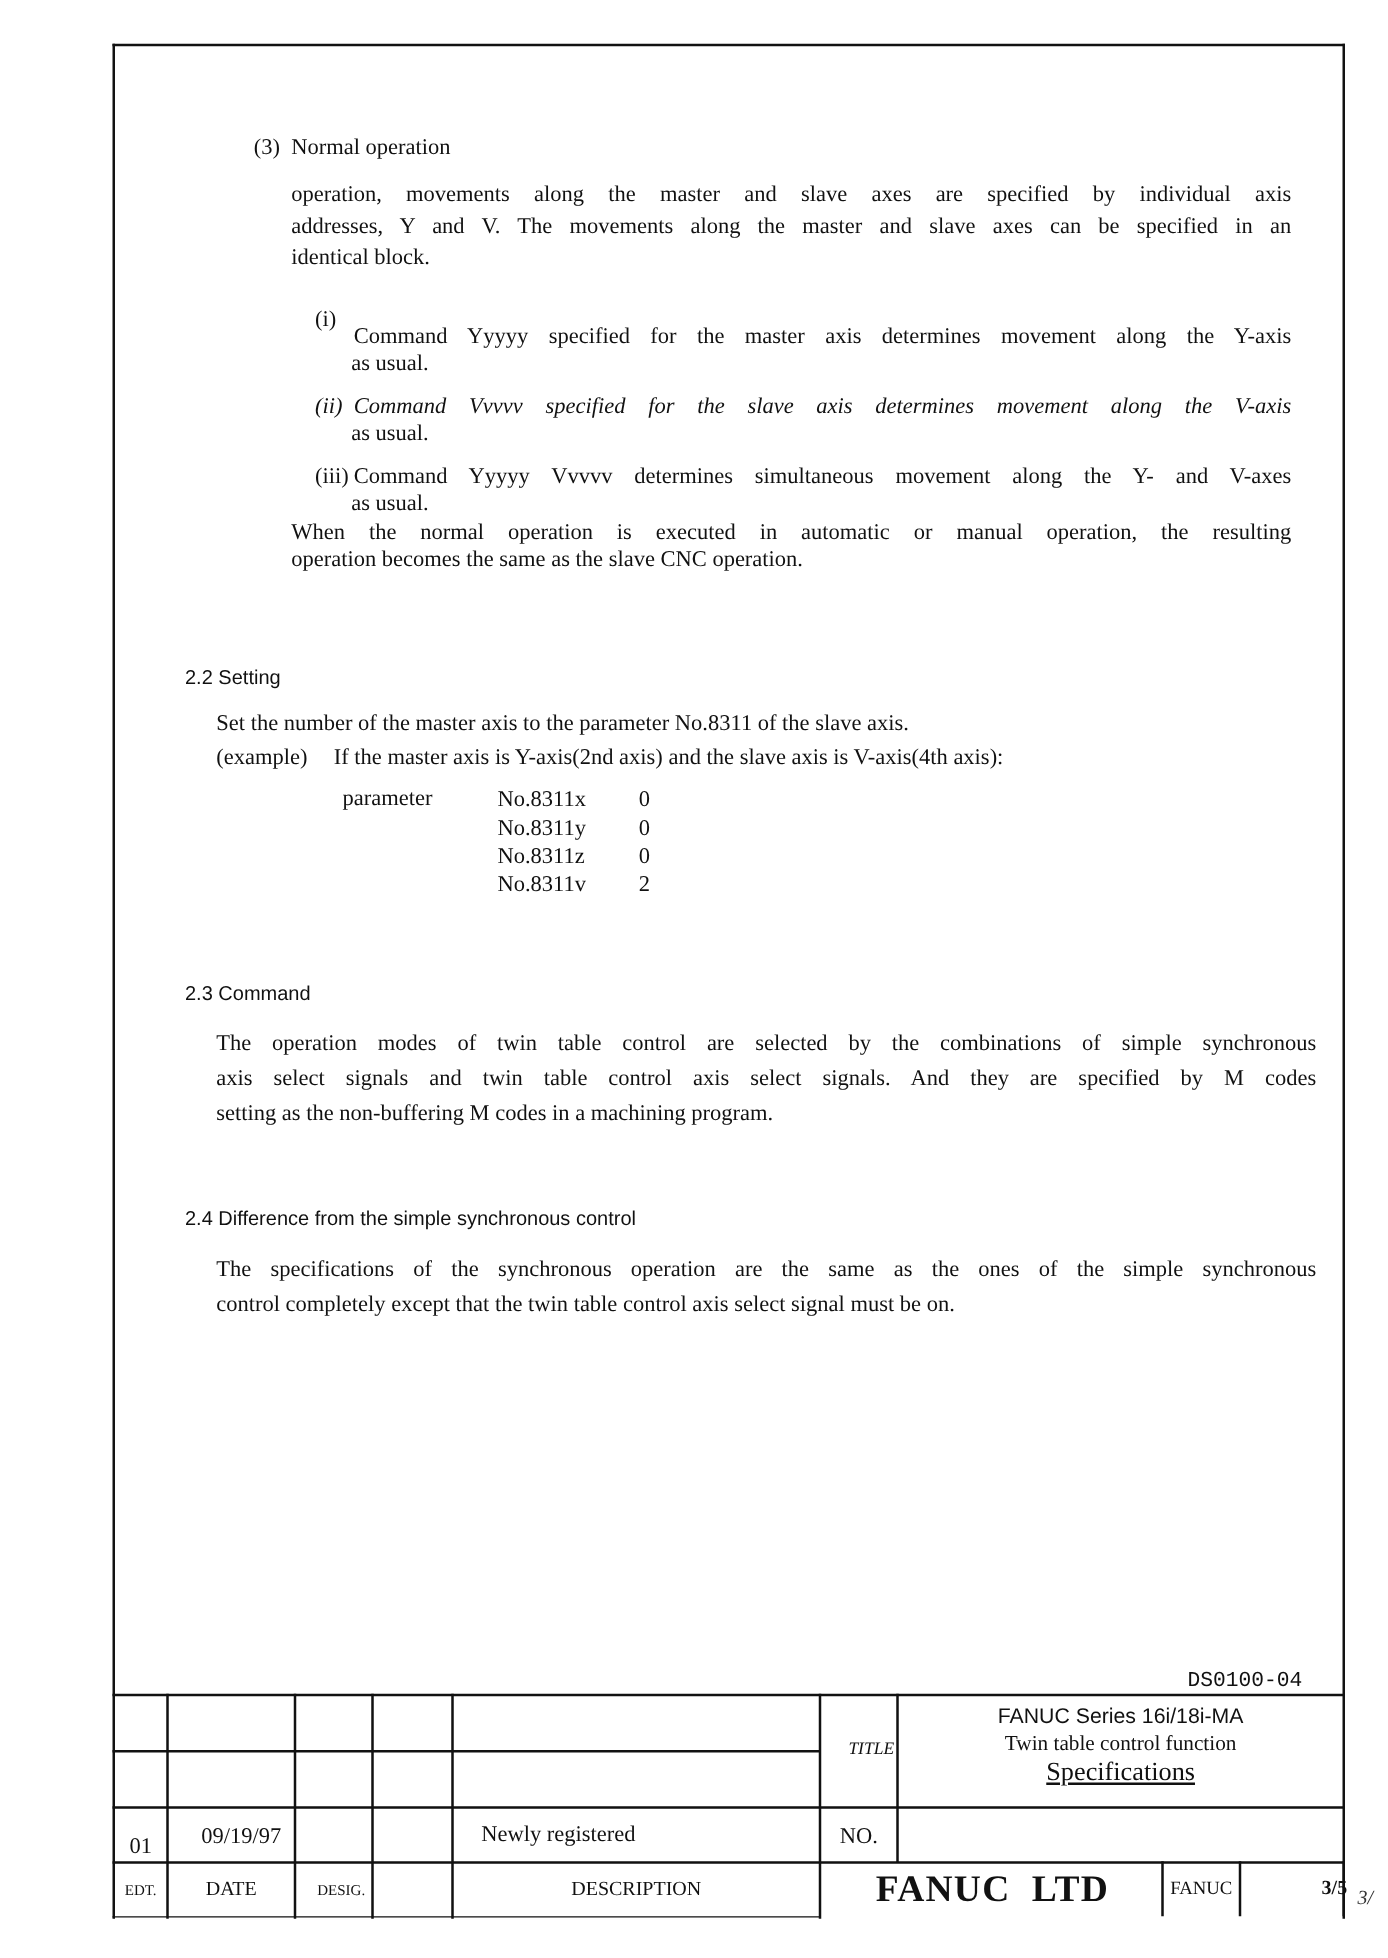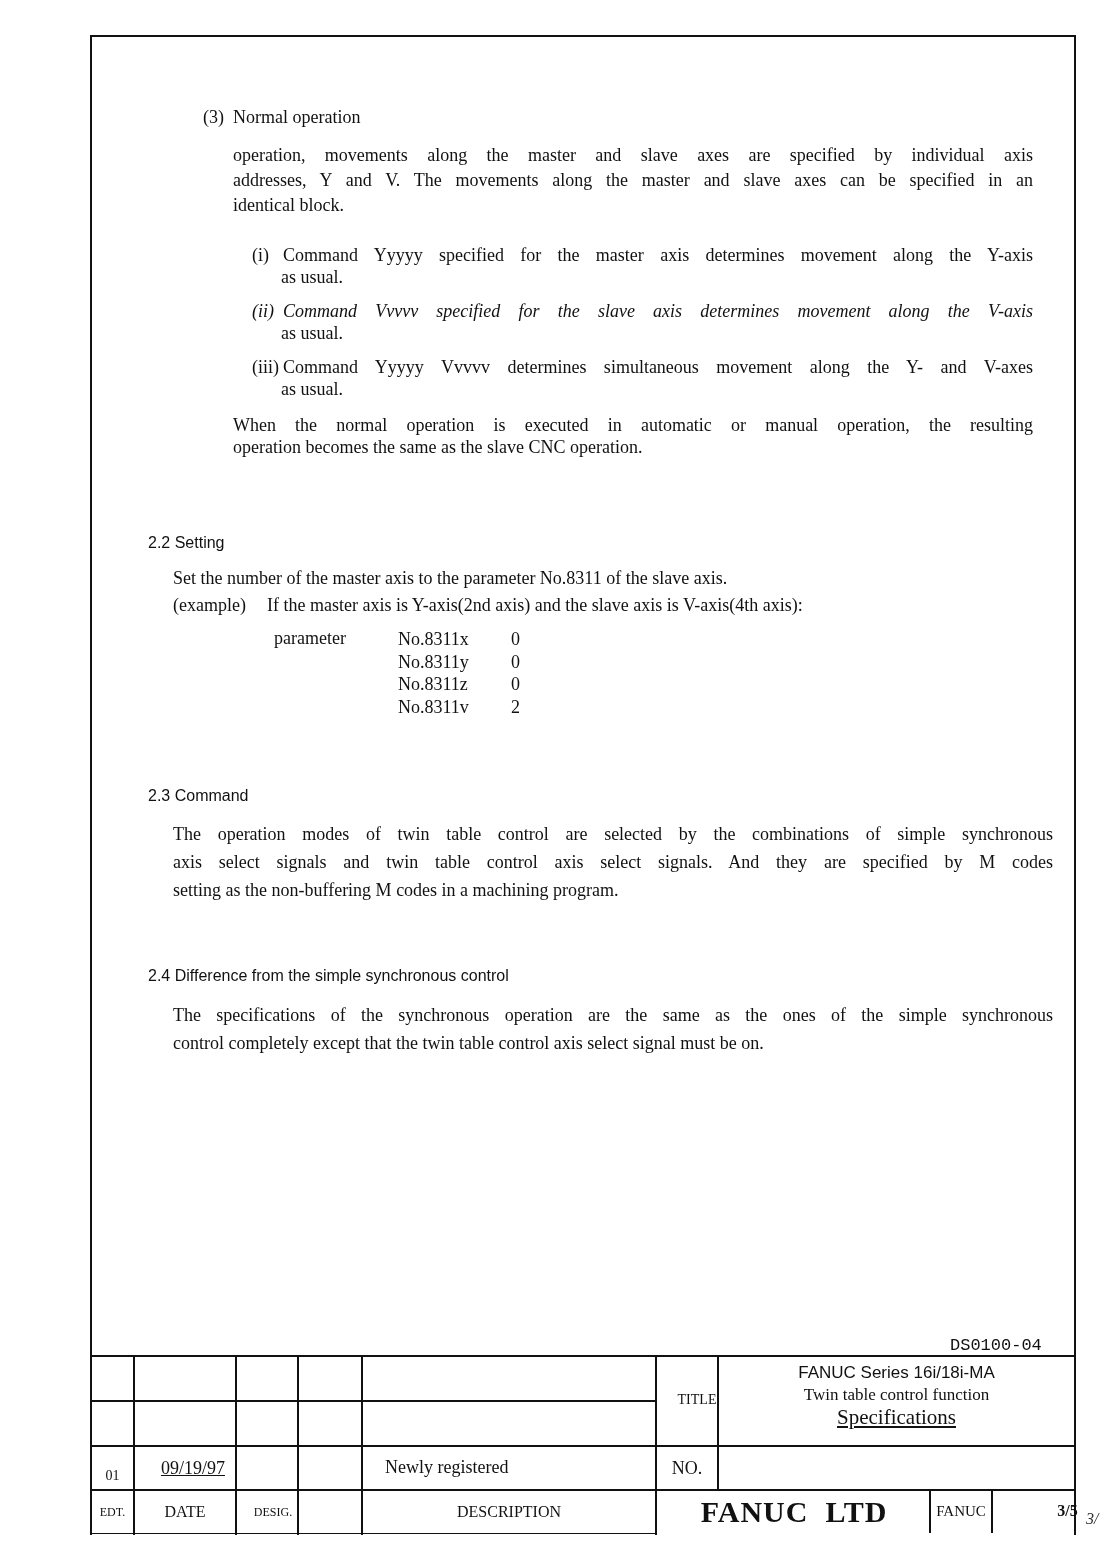--- a/index.html
+++ b/index.html
@@ -32,21 +32,21 @@
 <div class="abs serif" style="left:233px; top:143px; width:800px; font-size:18px; line-height:25px;">
   <div class="para-j" style="text-align-last: justify;">operation, movements along the master and slave axes are specified by individual axis</div>
   <div class="para-j" style="text-align-last: justify;">addresses, Y and V. The movements along the master and slave axes can be specified in an</div>
   <div>identical block.</div>
 </div>
 
 <div class="abs serif" style="left:252px; top:244px; width:781px; font-size:18px; line-height:22px;">
   <div style="margin-bottom:12px;">
     <div style="display:flex; text-align-last: justify;">
       <span style="width:31px; text-align-last:left;">(i)</span>
-      <span class="para-j" style="flex:1; text-align-last: justify;">Command Yyyyy specified for the master axis determines movement along the Y-axis</span>
+      <span class="para-j" style="flex:1; text-align-last: justify; margin-top: 13px;">Command Yyyyy specified for the master axis determines movement along the Y-axis</span>
     </div>
     <div style="padding-left:29px;">as usual.</div>
   </div>
   <div style="margin-bottom:12px;">
     <div style="display:flex;font-style:italic;">
       <span style="width:31px;">(ii)</span>
       <span class="para-j" style="flex:1; text-align-last: justify;">Command Vvvvv specified for the slave axis determines movement along the V-axis</span>
     </div>
     <div style="padding-left:29px;">as usual.</div>
   </div>
@@ -105,30 +105,30 @@
   <div class="vline" style="left:133px; top:1355px; height:180px;"></div>
   <div class="vline" style="left:235px; top:1355px; height:180px;"></div>
   <div class="vline" style="left:297px; top:1355px; height:180px;"></div>
   <div class="vline" style="left:361px; top:1355px; height:180px;"></div>
   <div class="vline" style="left:655px; top:1355px; height:180px;"></div>
   <div class="vline" style="left:717px; top:1355px; height:135px;"></div>
   <div class="vline" style="left:929px; top:1489px; height:44px;"></div>
   <div class="vline" style="left:991px; top:1489px; height:44px;"></div>
   <div class="vline" style="left:1074px; top:1489px; height:44px;"></div>
 
-  <div class="cell-text" style="left:657px; top:1355px; width:80px; height:90px; display:flex; align-items:center; justify-content:center; font-size:14px;">TITLE</div>
+  <div class="cell-text" style="left:657px; top:1355px; width:80px; height:90px; display:flex; align-items:center; justify-content:center; font-size:14px;font-style:italic;">TITLE</div>
 
   <div class="cell-text" style="left:719px; top:1362px; width:355px; text-align:center;">
     <div class="sans" style="font-size:17px; line-height:22px;">FANUC Series 16i/18i-MA</div>
     <div style="font-size:17px; line-height:22px;">Twin table control function</div>
     <div style="font-size:21px; line-height:22px;text-decoration:underline;">Specifications</div>
   </div>
 
-  <div class="cell-text" style="left:92px; top:1447px; width:41px; height:58px; display:flex; align-items:center; justify-content:center; font-size:14px;">01</div>
-  <div class="cell-text" style="left:135px; top:1447px; width:116px; height:42px; display:flex; align-items:center; justify-content:center; font-size:18px;text-decoration:underline;">09/19/97</div>
+  <div class="cell-text" style="left:92px; top:1447px; width:41px; height:58px; display:flex; align-items:center; justify-content:center; font-size:18px;">01</div>
+  <div class="cell-text" style="left:135px; top:1447px; width:116px; height:42px; display:flex; align-items:center; justify-content:center; font-size:18px;">09/19/97</div>
   <div class="cell-text" style="left:385px; top:1447px; height:40px; display:flex; align-items:center; font-size:18px;">Newly registered</div>
 
   <div class="cell-text" style="left:657px; top:1447px; width:60px; height:42px; display:flex; align-items:center; justify-content:center; font-size:18px;">NO.</div>
 
   <div class="cell-text" style="left:92px; top:1491px; width:41px; height:42px; display:flex; align-items:center; justify-content:center; font-size:12px;">EDT.</div>
   <div class="cell-text" style="left:135px; top:1491px; width:100px; height:42px; display:flex; align-items:center; justify-content:center; font-size:16px;">DATE</div>
   <div class="cell-text" style="left:237px; top:1491px; width:72px; height:42px; display:flex; align-items:center; justify-content:center; font-size:12px;">DESIG.</div>
   <div class="cell-text" style="left:363px; top:1491px; width:292px; height:42px; display:flex; align-items:center; justify-content:center; font-size:16px;">DESCRIPTION</div>
 
   <div class="cell-text sans" style="left:659px; top:1491px; width:270px; height:42px; display:flex; align-items:center; justify-content:center; font-size:30px; font-weight:bold; letter-spacing:1px; white-space:pre;">FANUC  LTD</div>

